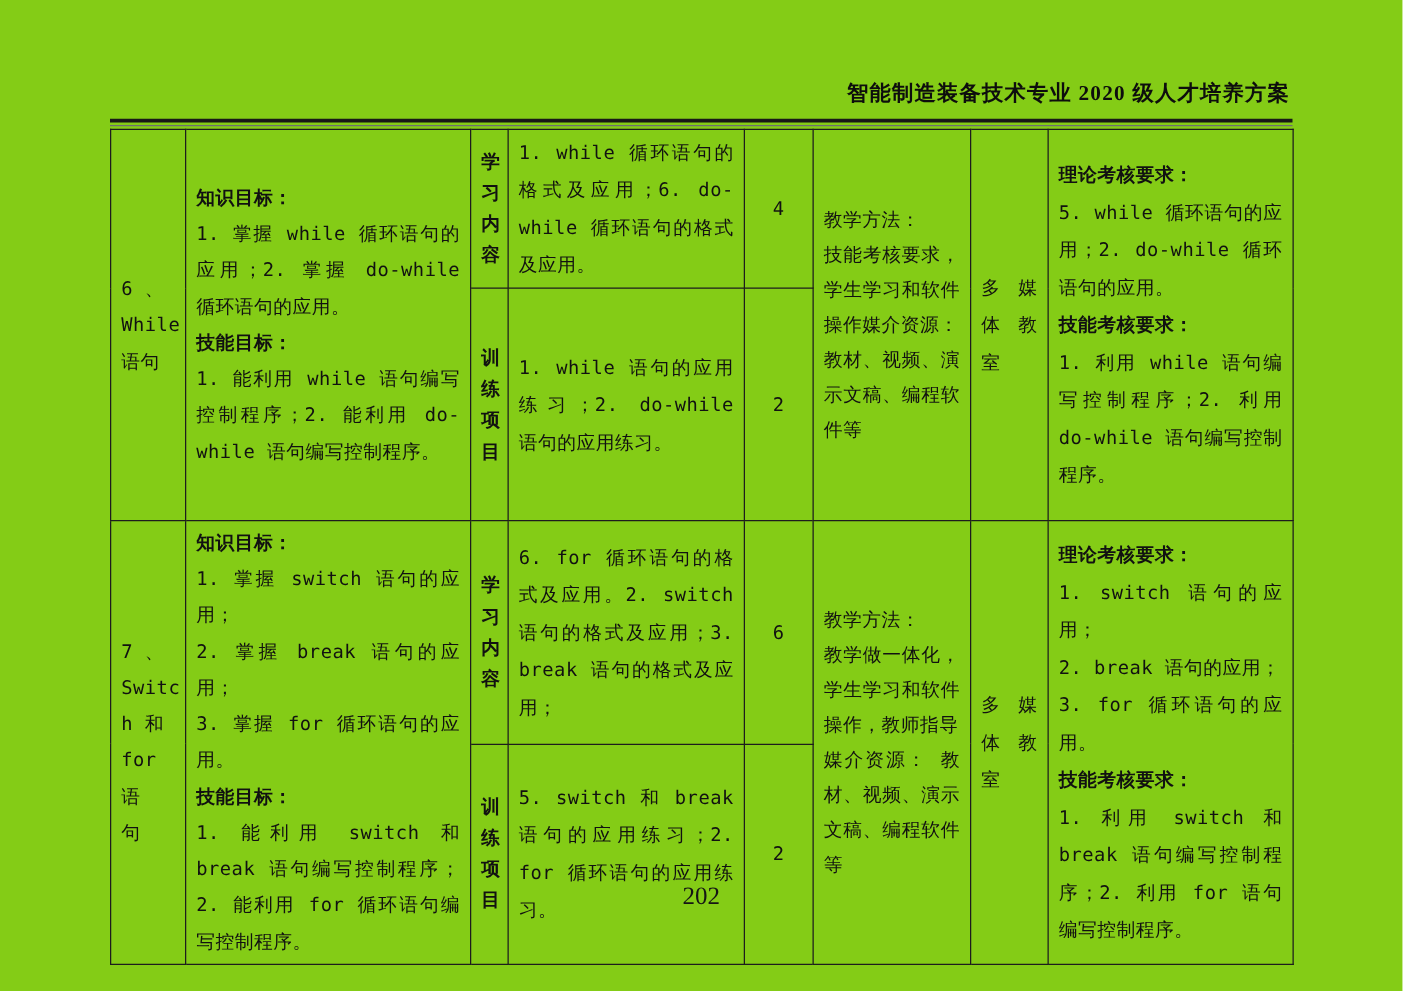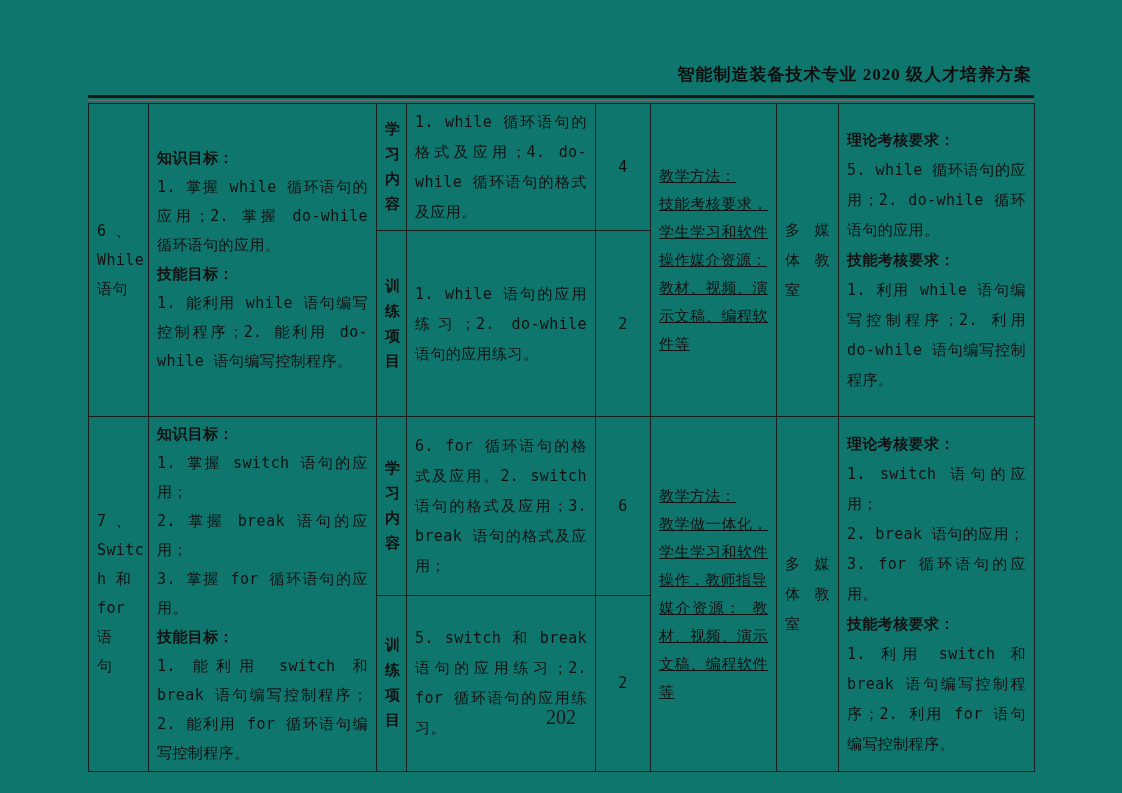--- a/index.html
+++ b/index.html
@@ -1,19 +1,19 @@
 <!DOCTYPE html>
 <html><head>
 <meta charset="utf-8">
 <style>
   html,body{margin:0;padding:0;background:#ffffff;}
   .page{
     position:relative;
     width:1122px;height:793px;
-    background:#0f766e;
+    background:#84cc16;
     overflow:hidden;
     color:#111111;
     font-family:"DejaVu Sans Mono","Liberation Mono",monospace;
   }
   .header-title{
     position:absolute;
     top:63px;right:90px;
     font-family:"Liberation Serif","DejaVu Serif",serif;
     font-weight:bold;
     font-size:17px;
@@ -69,21 +69,21 @@
   }
   .c-content{
     text-align:justify;
     line-height:30px;
     padding:4px 9px;
   }
   .c-hours{
     text-align:center;
     font-size:15px;
   }
-  .c-method{line-height:28px;padding:4px 8px;text-decoration:underline;}
+  .c-method{line-height:28px;padding:4px 8px;}
   .c-venue{
     word-break:break-all;
     line-height:30px;
     letter-spacing:3px;
     padding:4px 7px;
     text-align:justify;
     margin-left:44px;
   }
   .c-assess{line-height:30px;padding:4px 9px;}
   .page-number{
@@ -121,21 +121,21 @@
       <td class="c-id" rowspan="2">6 、
 While
 语句</td>
       <td class="c-obj" rowspan="2">
         <p class="bh">知识目标：</p>
         <p>1. 掌握 while 循环语句的应用；2. 掌握 do-while 循环语句的应用。</p>
         <p class="bh">技能目标：</p>
         <p>1. 能利用 while 语句编写控制程序；2. 能利用 do-while 语句编写控制程序。</p>
       </td>
       <td class="c-vlabel">学习内容</td>
-      <td class="c-content">1. while 循环语句的格式及应用；4. do-while 循环语句的格式及应用。</td>
+      <td class="c-content">1. while 循环语句的格式及应用；6. do-while 循环语句的格式及应用。</td>
       <td class="c-hours">4</td>
       <td class="c-method" rowspan="2">
         <p>教学方法：</p>
         <p>技能考核要求，学生学习和软件操作媒介资源：</p>
         <p>教材、视频、演示文稿、编程软件等</p>
       </td>
       <td class="c-venue" rowspan="2">多媒体教室</td>
       <td class="c-assess" rowspan="2">
         <p class="bh">理论考核要求：</p>
         <p>5. while 循环语句的应用；2. do-while 循环语句的应用。</p>

